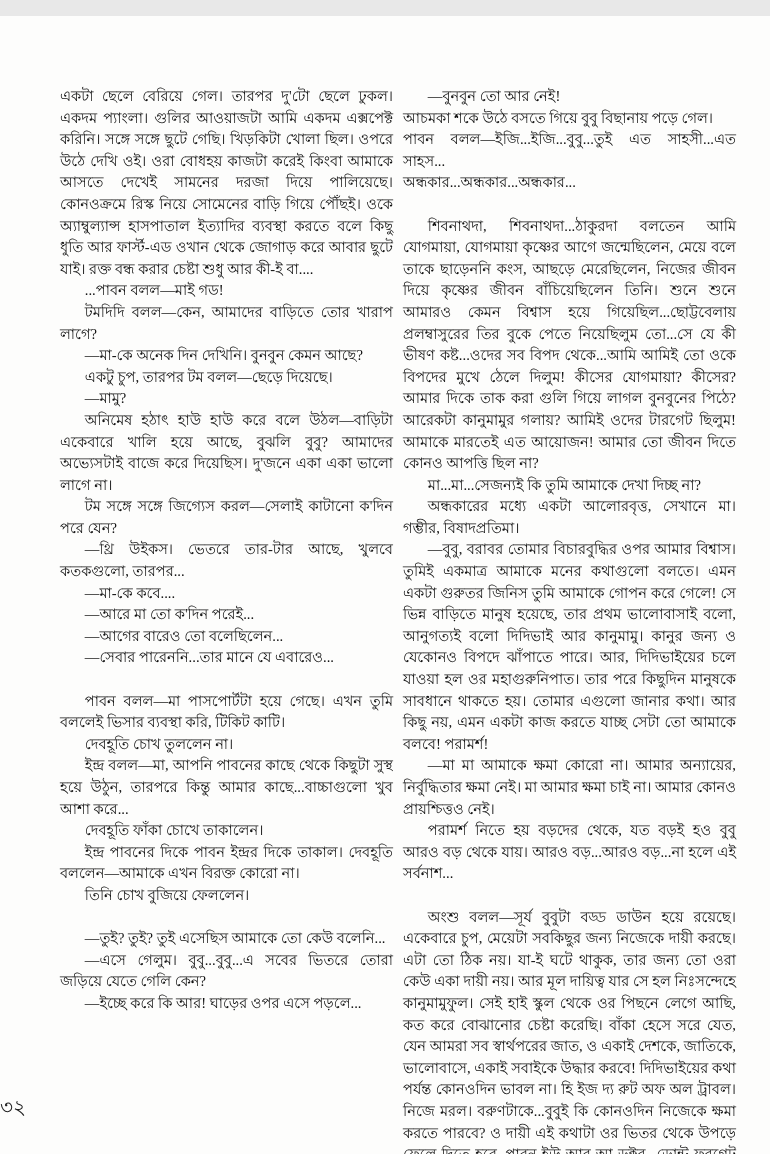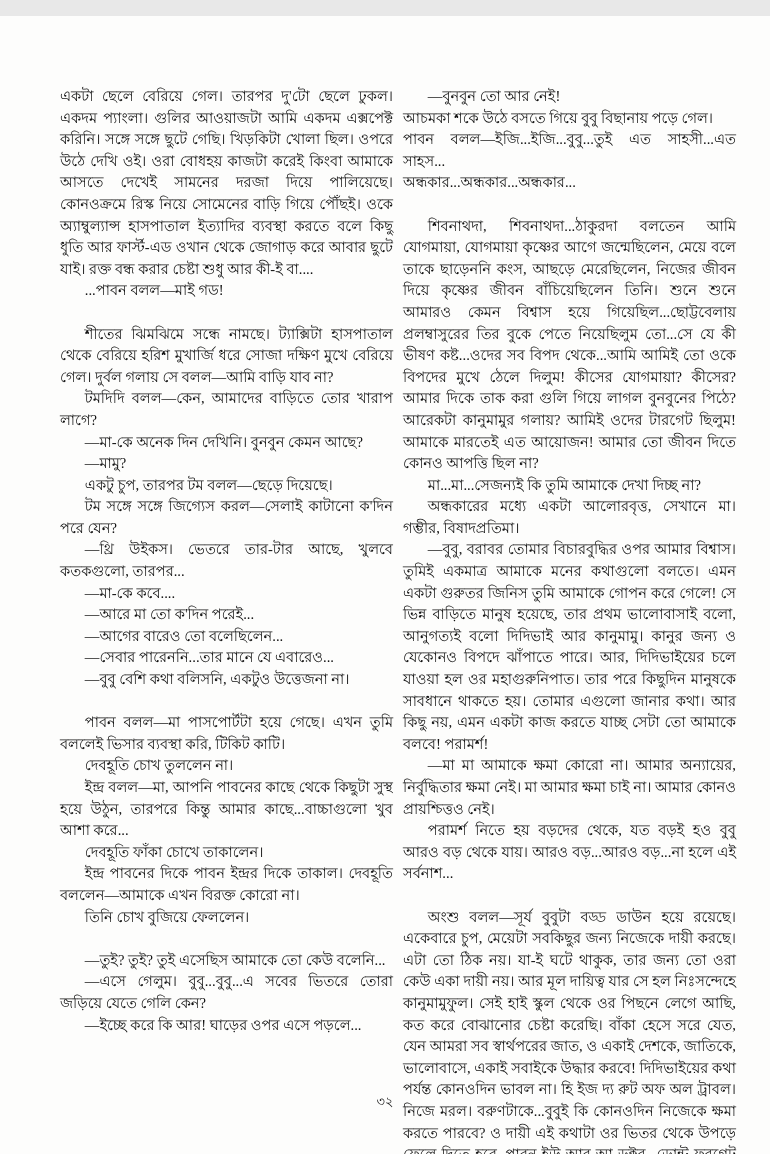--- a/index.html
+++ b/index.html
@@ -40,45 +40,44 @@
     text-indent: 1.7em;
   }
   .column p.space-before {
     margin-top: 21.6px;
   }
   .page-number {
     position: absolute;
     left: 0;
     right: 0;
     top: 1076px;
-    text-align: center;
-    font-size: 13px;
+    text-align: left;
+    font-size: 20px;
     color: #222;
   }
 </style>
 </head>
 <body>
 
 <div class="page">
   <div class="content">
     <div class="column">
         <p class="para">একটা ছেলে বেরিয়ে গেল। তারপর দু'টো ছেলে ঢুকল। একদম প্যাংলা। গুলির আওয়াজটা আমি একদম এক্সপেক্ট করিনি। সঙ্গে সঙ্গে ছুটে গেছি। খিড়কিটা খোলা ছিল। ওপরে উঠে দেখি ওই। ওরা বোধহয় কাজটা করেই কিংবা আমাকে আসতে দেখেই সামনের দরজা দিয়ে পালিয়েছে। কোনওক্রমে রিস্ক নিয়ে সোমেনের বাড়ি গিয়ে পৌঁছই। ওকে অ্যাম্বুল্যান্স হাসপাতাল ইত্যাদির ব্যবস্থা করতে বলে কিছু ধুতি আর ফার্স্ট-এড ওখান থেকে জোগাড় করে আবার ছুটে যাই। রক্ত বন্ধ করার চেষ্টা শুধু আর কী-ই বা....</p>
         <p class="para indent">...পাবন বলল—মাই গড!</p>
-        <p class="para indent space-before">শীতের ঝিমঝিমে সন্ধে নামছে। ট্যাক্সিটা হাসপাতাল থেকে বেরিয়ে হরিশ মুখার্জি ধরে সোজা দক্ষিণ মুখে বেরিয়ে গেল। দুর্বল গলায় সে বলল—আমি বাড়ি যাব না?</p>
         <p class="para indent">টমদিদি বলল—কেন, আমাদের বাড়িতে তোর খারাপ লাগে?</p>
         <p class="para indent">—মা-কে অনেক দিন দেখিনি। বুনবুন কেমন আছে?</p>
+        <p class="para indent">একটু চুপ, তারপর টম বলল—ছেড়ে দিয়েছে।</p>
         <p class="para indent">—মামু?</p>
-        <p class="para indent">একটু চুপ, তারপর টম বলল—ছেড়ে দিয়েছে।</p>
+        <p class="para indent">অনিমেষ হঠাৎ হাউ হাউ করে বলে উঠল—বাড়িটা একেবারে খালি হয়ে আছে, বুঝলি বুবু? আমাদের অভ্যেসটাই বাজে করে দিয়েছিস। দু'জনে একা একা ভালো লাগে না।</p>
         <p class="para indent">টম সঙ্গে সঙ্গে জিগ্যেস করল—সেলাই কাটানো ক'দিন পরে যেন?</p>
         <p class="para indent">—থ্রি উইকস। ভেতরে তার-টার আছে, খুলবে কতকগুলো, তারপর...</p>
         <p class="para indent">—মা-কে কবে....</p>
         <p class="para indent">—আরে মা তো ক'দিন পরেই...</p>
         <p class="para indent">—আগের বারেও তো বলেছিলেন...</p>
         <p class="para indent">—সেবার পারেননি...তার মানে যে এবারেও...</p>
-        <p class="para indent">—বুবু বেশি কথা বলিসনি, একটুও উত্তেজনা না।</p>
         <p class="para indent space-before">পাবন বলল—মা পাসপোর্টটা হয়ে গেছে। এখন তুমি বললেই ভিসার ব্যবস্থা করি, টিকিট কাটি।</p>
         <p class="para indent">দেবহূতি চোখ তুললেন না।</p>
         <p class="para indent">ইন্দ্র বলল—মা, আপনি পাবনের কাছে থেকে কিছুটা সুস্থ হয়ে উঠুন, তারপরে কিন্তু আমার কাছে...বাচ্চাগুলো খুব আশা করে...</p>
         <p class="para indent">দেবহূতি ফাঁকা চোখে তাকালেন।</p>
         <p class="para indent">ইন্দ্র পাবনের দিকে পাবন ইন্দ্রর দিকে তাকাল। দেবহূতি বললেন—আমাকে এখন বিরক্ত কোরো না।</p>
         <p class="para indent">তিনি চোখ বুজিয়ে ফেললেন।</p>
         <p class="para indent space-before">—তুই? তুই? তুই এসেছিস আমাকে তো কেউ বলেনি...</p>
         <p class="para indent">—এসে গেলুম। বুবু...বুবু...এ সবের ভিতরে তোরা জড়িয়ে যেতে গেলি কেন?</p>
         <p class="para indent">—ইচ্ছে করে কি আর! ঘাড়ের ওপর এসে পড়লে...</p>
       </div>

